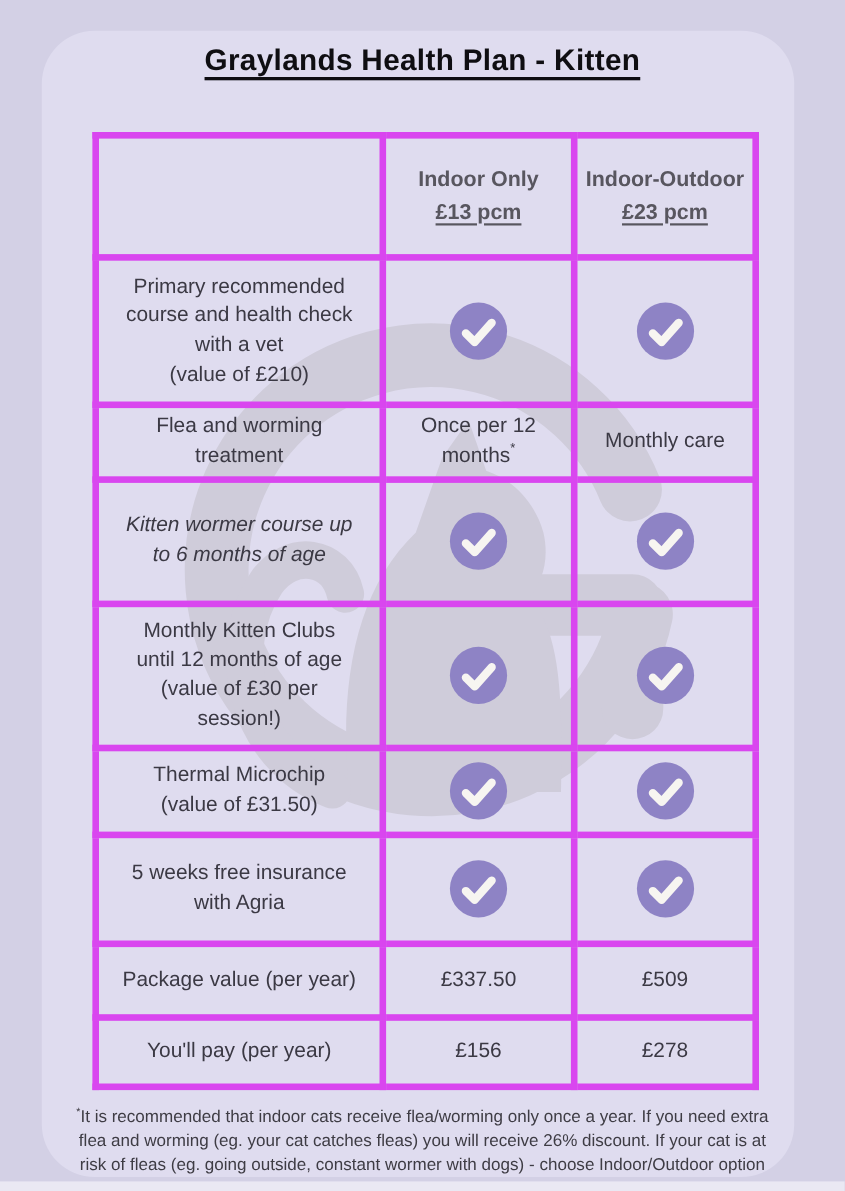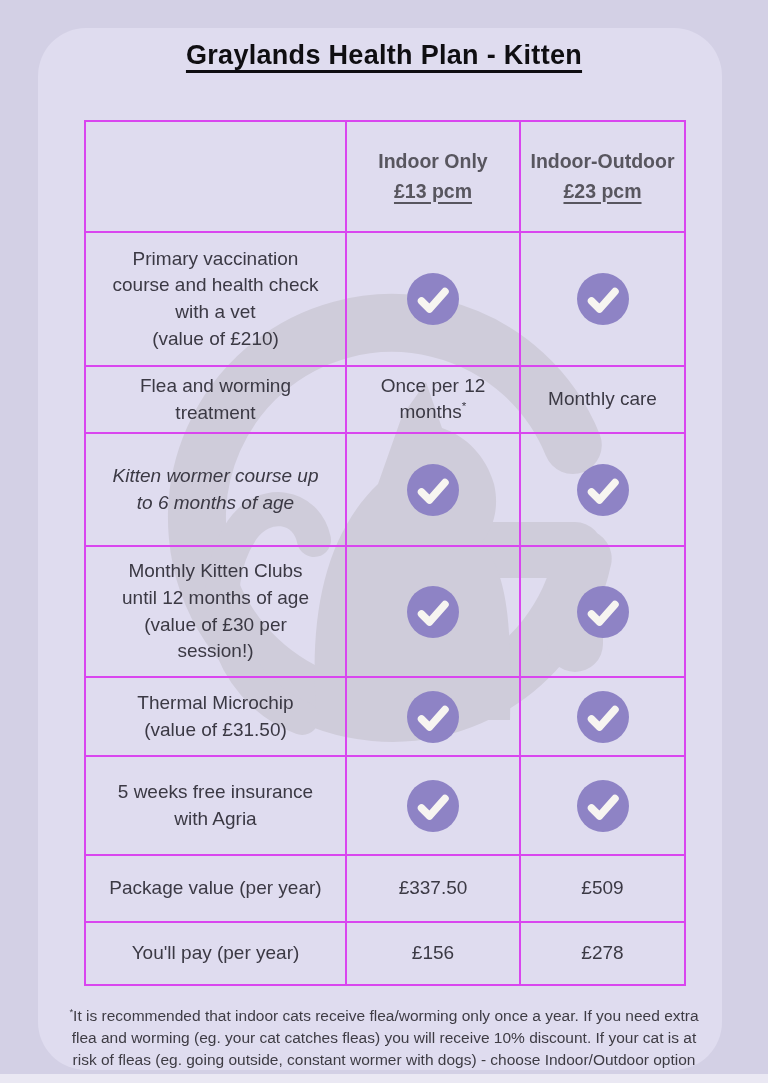--- a/index.html
+++ b/index.html
@@ -54,21 +54,21 @@
   }
   table.plan {
     position: absolute;
     left: 84px;
     top: 120px;
     width: 600px;
     border-collapse: collapse;
     table-layout: fixed;
   }
   table.plan th, table.plan td {
-    border: 2px solid #d946ef;
+    border: 6px solid #d946ef;
     background: transparent;
     text-align: center;
     vertical-align: middle;
     padding: 4px 6px;
     color: #3b3944;
     font-size: 19px;
     line-height: 1.4;
   }
   table.plan thead tr { height: 111px; }
   table.plan th {
@@ -142,21 +142,21 @@
         </th>
         <th>
           <div>Indoor-Outdoor</div>
           <div class="price">£23 pcm</div>
         </th>
       </tr>
     </thead>
     <tbody>
         <tr>
           <td>
-            <div>Primary vaccination</div>
+            <div>Primary recommended</div>
             <div>course and health check</div>
             <div>with a vet</div>
             <div>(value of £210)</div>
           </td>
           <td>
             <svg class="check" width="54" height="54" viewBox="0 0 54 54">
               <circle cx="27" cy="27" r="26" fill="#8e83c5"></circle>
               <path d="M15.5 29 L23.5 37 L39 19.5" fill="none" stroke="#f7f5f1" stroke-width="7.5" stroke-linecap="round" stroke-linejoin="round"></path>
             </svg>
           </td>
@@ -261,20 +261,20 @@
             <div>You'll pay (per year)</div>
           </td>
           <td><span>£156</span></td>
           <td><span>£278</span></td>
         </tr>
       </tbody>
   </table>
 
   <div class="footnote">
       <div><sup>*</sup>It is recommended that indoor cats receive flea/worming only once a year. If you need extra</div>
-      <div>flea and worming (eg. your cat catches fleas) you will receive 10% discount. If your cat is at</div>
+      <div>flea and worming (eg. your cat catches fleas) you will receive 26% discount. If your cat is at</div>
       <div>risk of fleas (eg. going outside, constant wormer with dogs) - choose Indoor/Outdoor option</div>
       <div>for monthly flea/worm treatment</div>
     </div>
 
   <div class="bottom-edge"></div>
 
 </div>
 
 </body></html>

